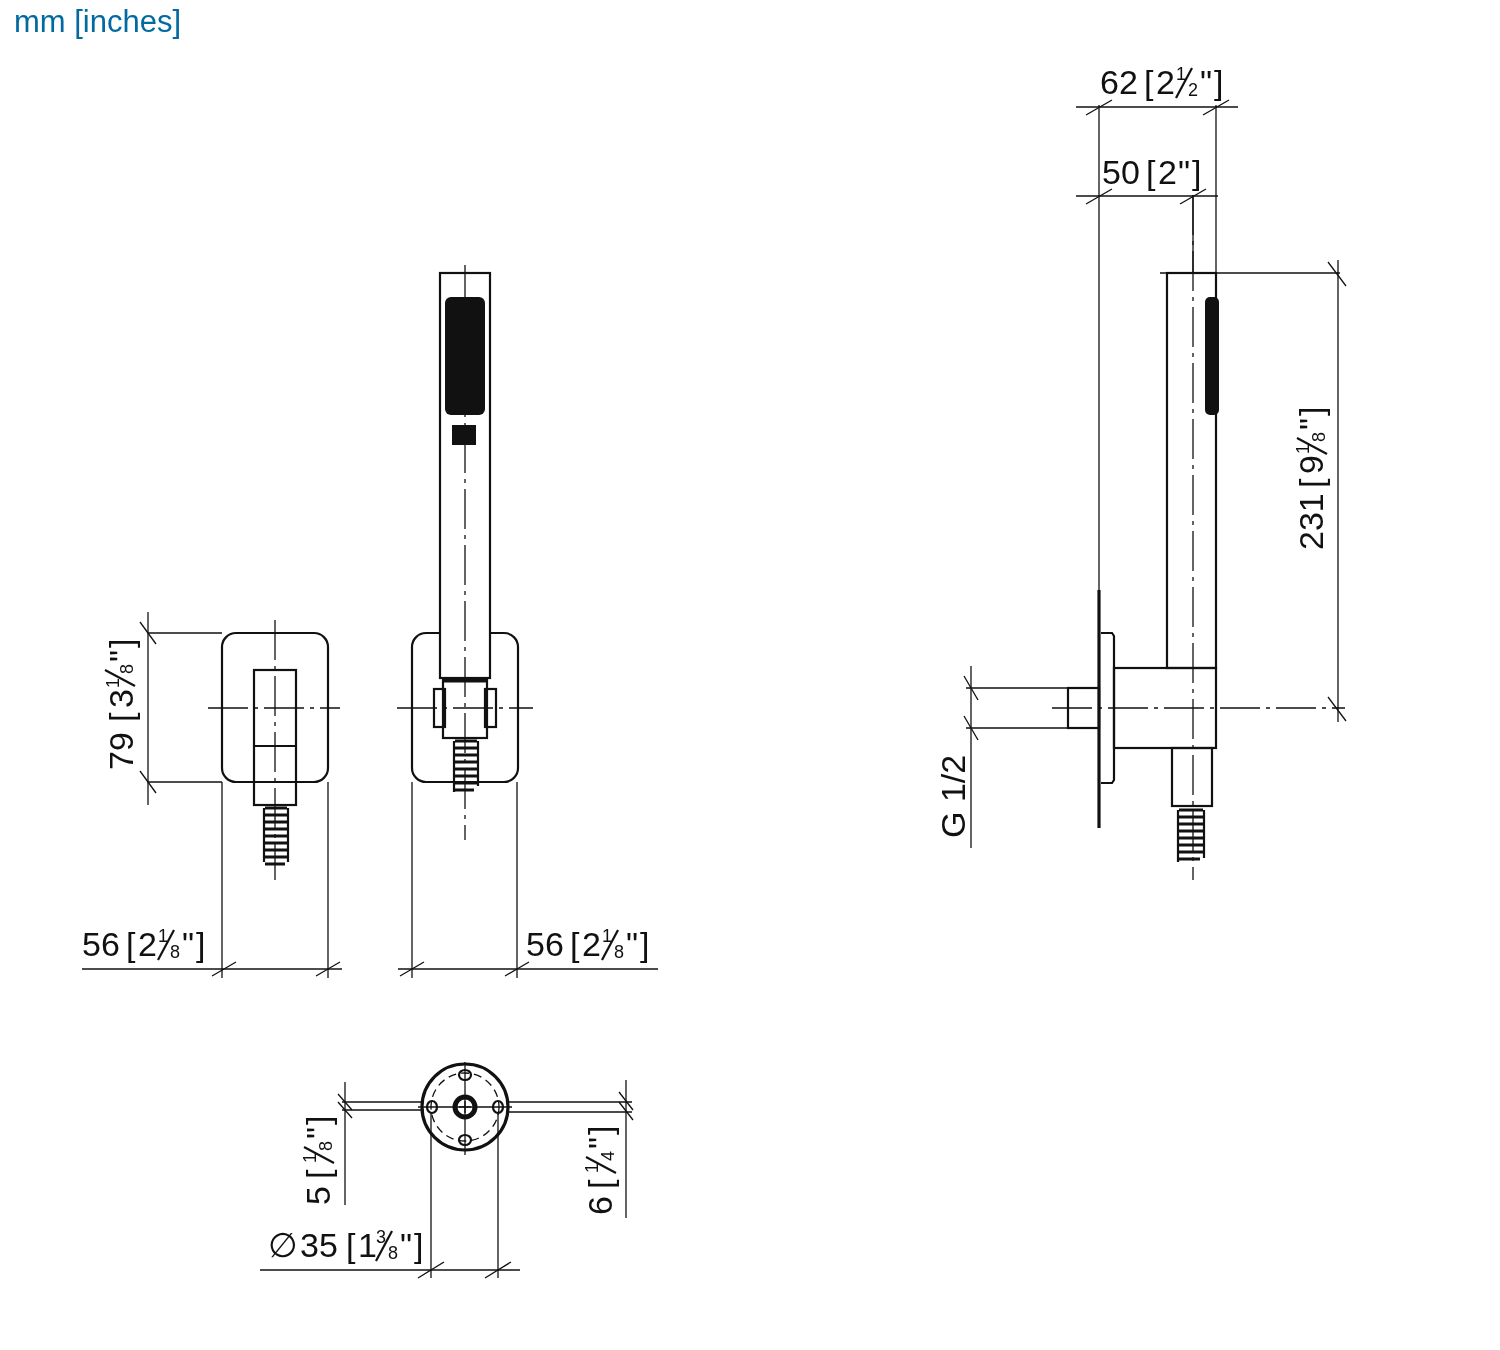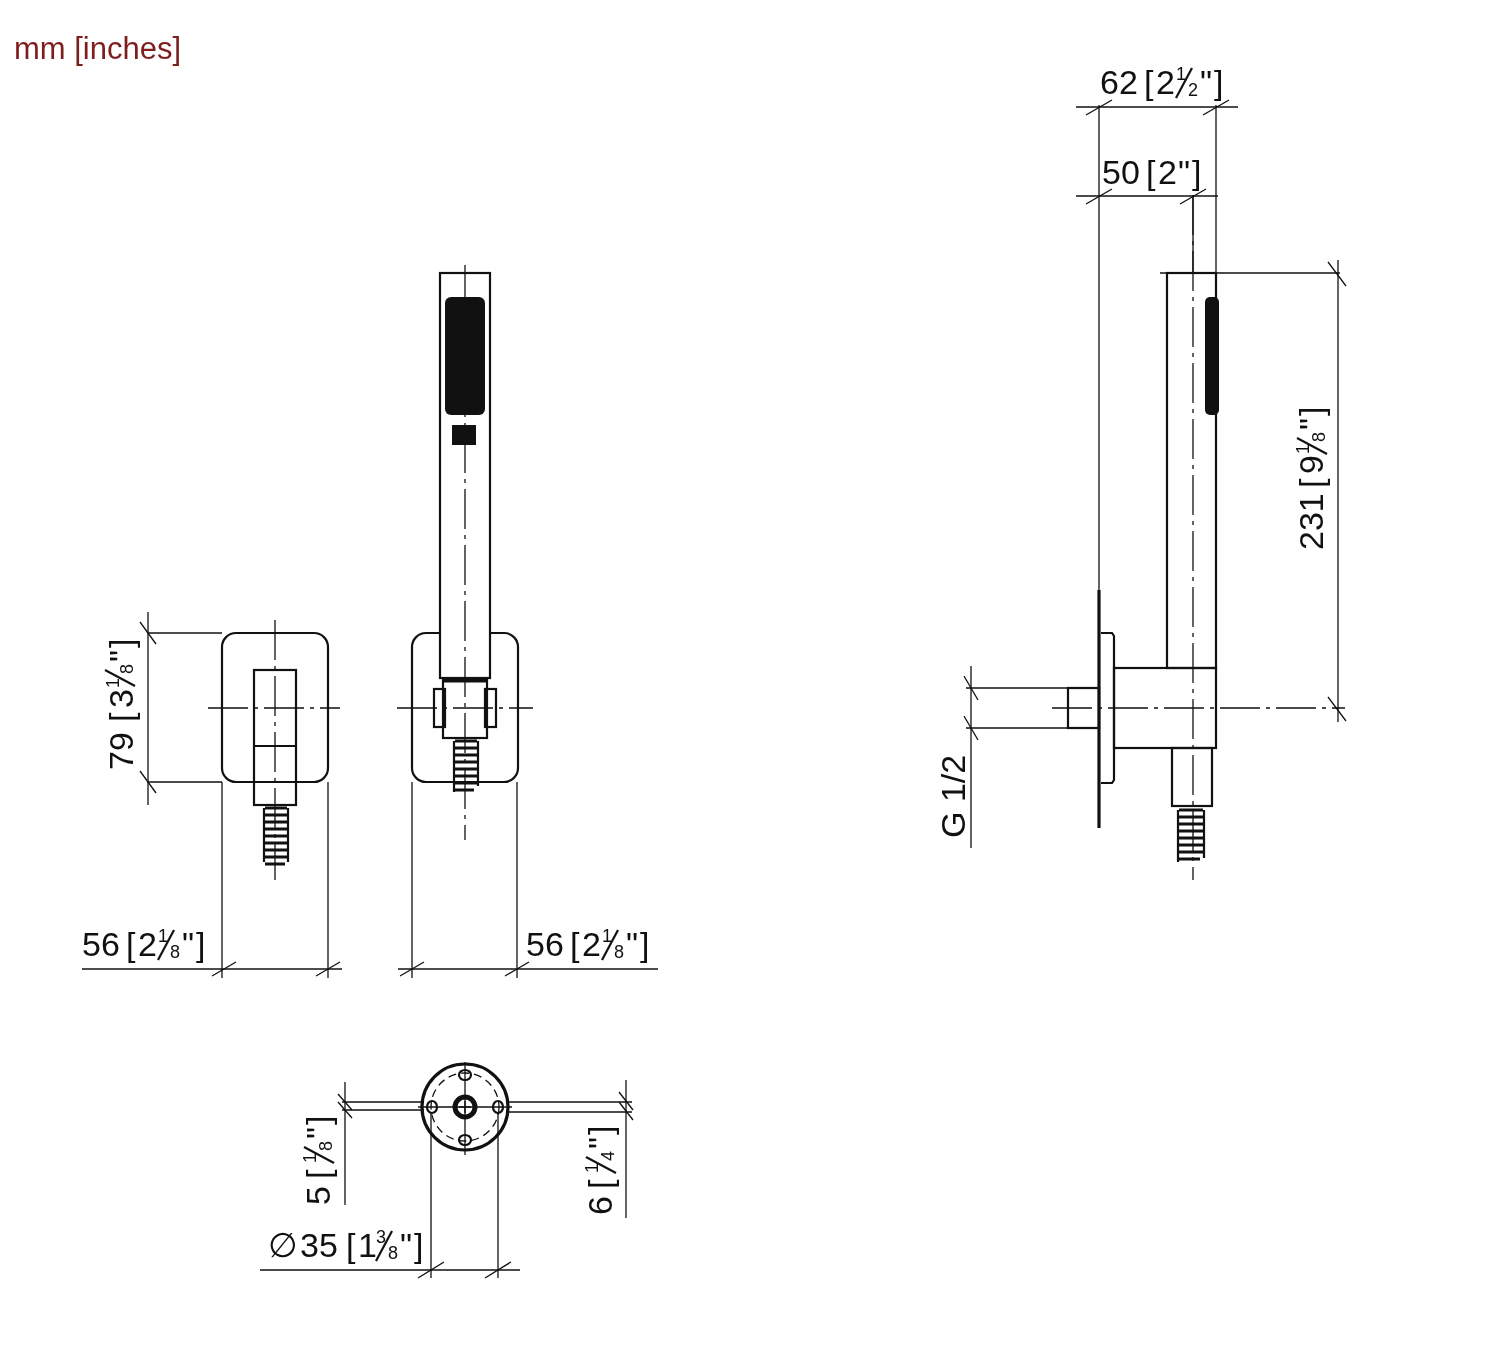--- a/index.html
+++ b/index.html
@@ -1,18 +1,18 @@
 <!DOCTYPE html>
 <html><head>
 <meta charset="utf-8">
 <style>
   html, body { margin: 0; padding: 0; background: #ffffff; }
   body { width: 1500px; height: 1350px; position: relative; overflow: hidden; font-family: "Liberation Sans", sans-serif; }
   #drawing { position: absolute; left: 0; top: 0; }
-  .units { position: absolute; left: 14px; top: 4px; font-size: 31px; color: #7f1d1d; font-family: "Liberation Sans", sans-serif; margin-top: 27px; }
+  .units { position: absolute; left: 14px; top: 4px; font-size: 31px; color: #0369a1; font-family: "Liberation Sans", sans-serif; }
   svg text { font-family: "Liberation Sans", sans-serif; fill: #111; }
   .dim { font-size: 34px; }
   .thin { stroke: #111; stroke-width: 1.3; fill: none; }
   .med { stroke: #111; stroke-width: 2.2; fill: none; }
   .thick { stroke: #111; stroke-width: 3.2; fill: none; }
   .center { stroke: #111; stroke-width: 1.3; fill: none; stroke-dasharray: 40 6 4 6; }
 </style>
 </head>
 <body>
 

